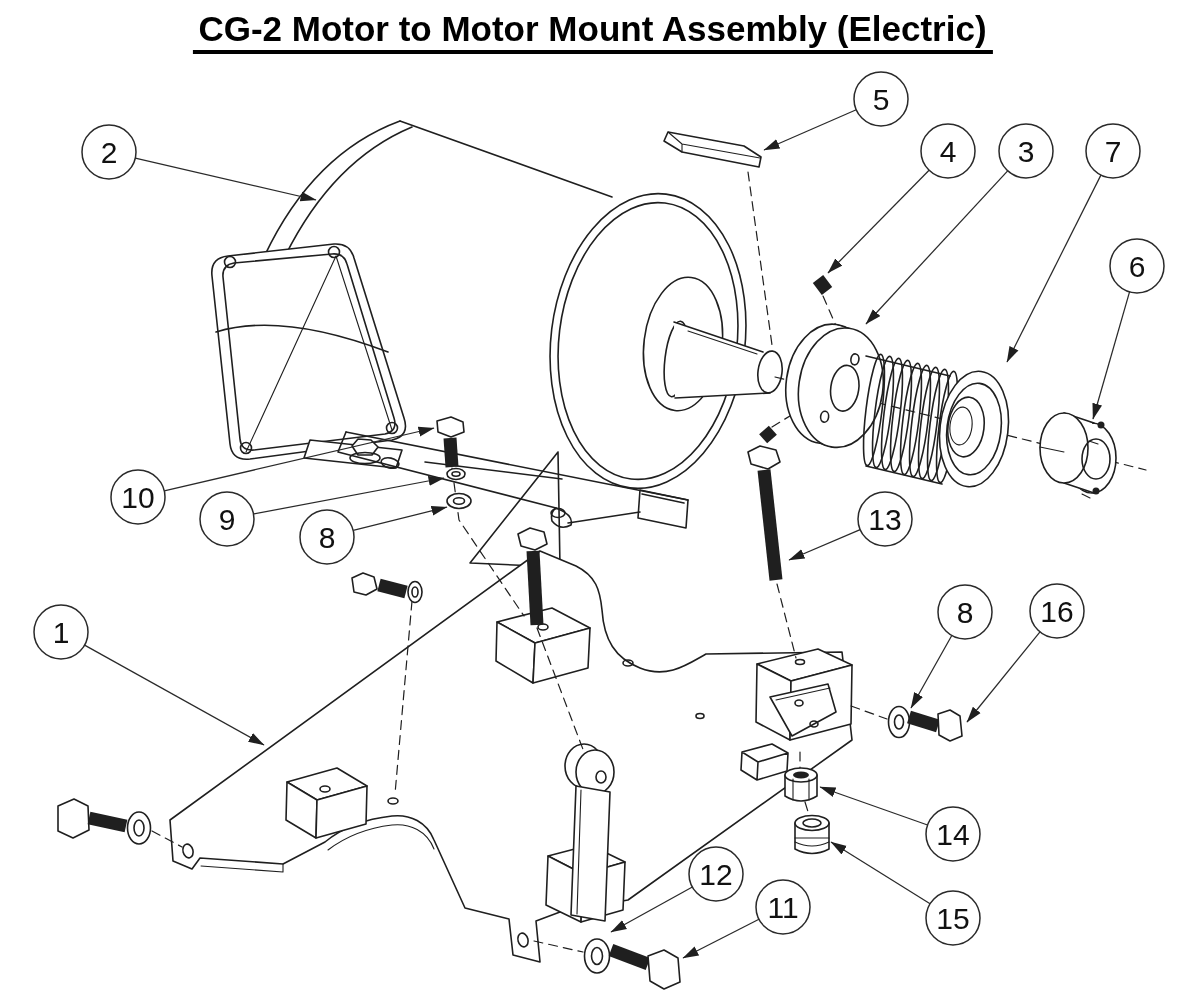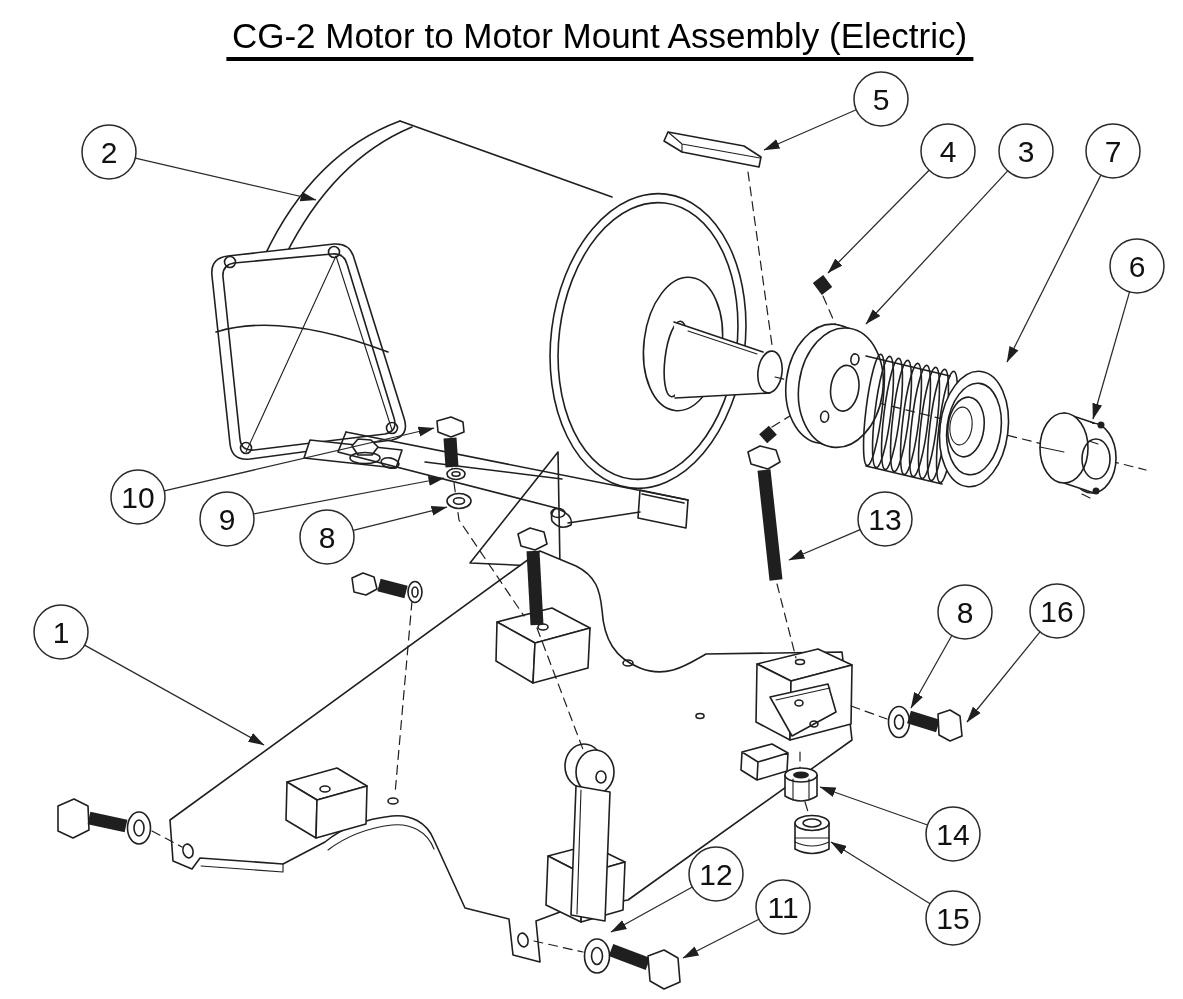--- a/index.html
+++ b/index.html
@@ -1,20 +1,20 @@
 <!DOCTYPE html>
 <html><head>
 <meta charset="utf-8">
 <style>
   html,body{margin:0;padding:0;background:#fff;}
   .page{position:relative;width:1183px;height:999px;background:#fff;overflow:hidden;
         font-family:"Liberation Sans",sans-serif;}
   .title{position:absolute;top:8px;left:50%;transform:translateX(-50%);
-         font-size:35px;font-weight:normal;color:#000;white-space:nowrap;
-         border-bottom:4px solid #000;padding:0 6px 1px 6px;letter-spacing:0px;margin:8px;}
+         font-size:35px;font-weight:bold;color:#000;white-space:nowrap;
+         border-bottom:4px solid #000;padding:0 6px 1px 6px;letter-spacing:0px;margin:1px;}
   svg{position:absolute;top:0;left:0;}
   .art{fill:none;stroke:#1f1f1f;stroke-width:1.6;stroke-linejoin:round;stroke-linecap:round;}
   .wfill{fill:#ffffff;}
   .solid{fill:#1f1f1f;stroke:none;}
   .thick{stroke-width:13;stroke:#1f1f1f;stroke-linecap:butt;}
   .dash{stroke:#1f1f1f;stroke-width:1.2;stroke-dasharray:9 6;fill:none;}
   .thin{stroke-width:1.1;}
   .balloon{fill:#fff;stroke:#2a2a2a;stroke-width:1.5;}
   .leader{stroke:#2a2a2a;stroke-width:1.25;fill:none;}
   .balloon-num{font-family:"Liberation Sans",sans-serif;font-size:30px;font-weight:400;

